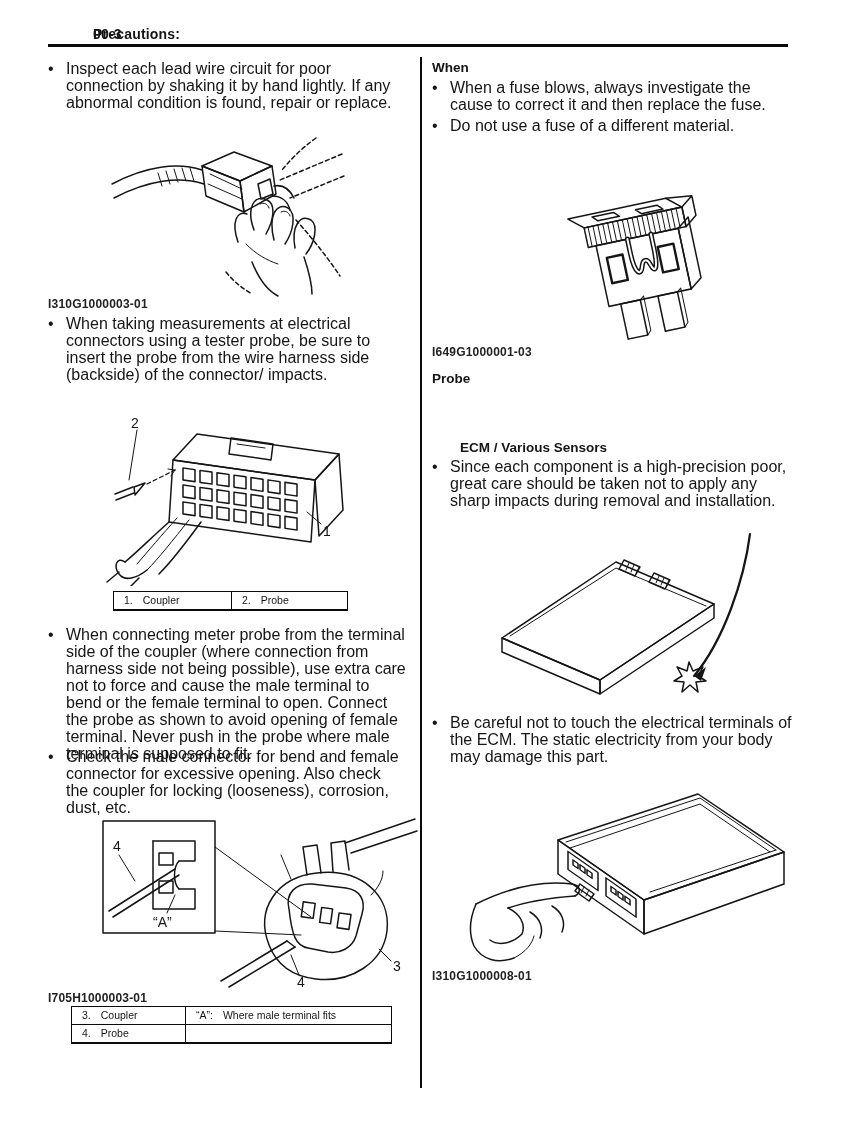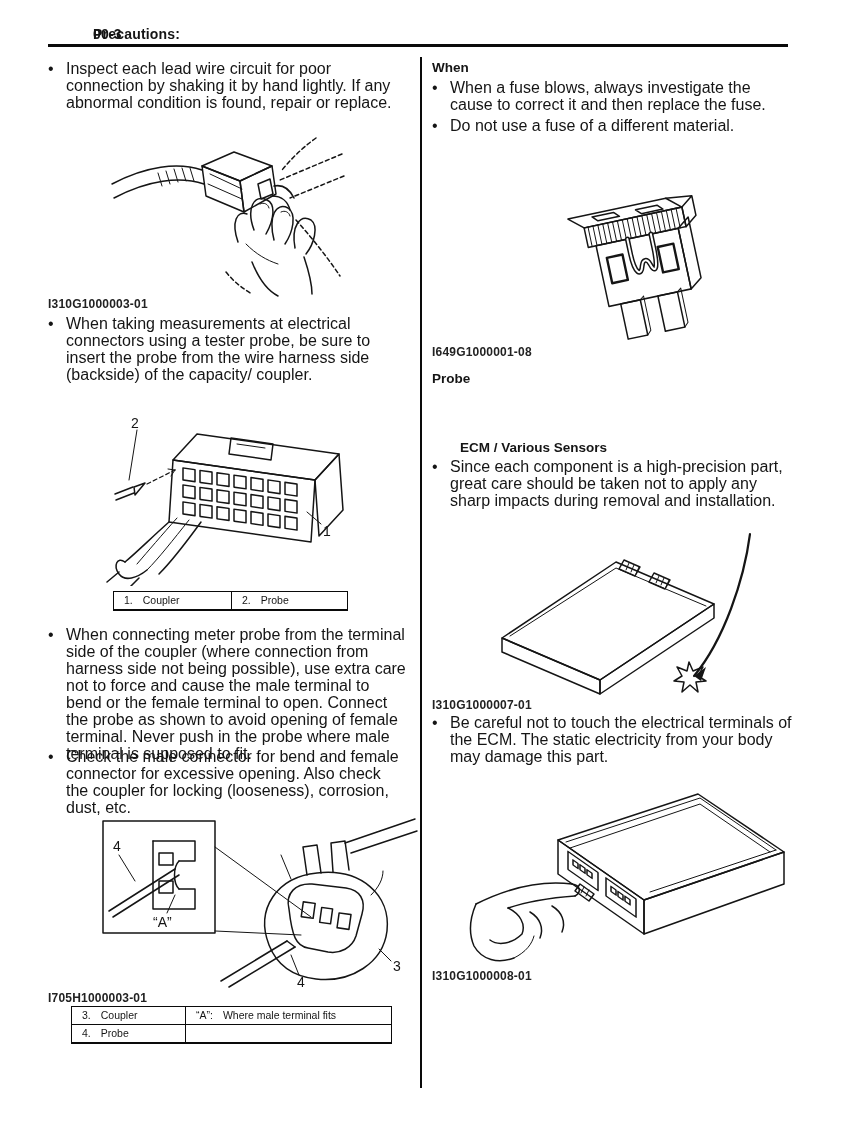--- a/index.html
+++ b/index.html
@@ -77,21 +77,21 @@
         <path d="M198,133 C203,148 206,160 206,170"></path>
         <path class="thin" d="M154,80 C158,78 162,80 163,84 M175,88 C179,86 183,88 184,92"></path>
         <path class="thin" d="M140,120 C150,130 160,136 172,140"></path>
       </g>
     </svg>
   </div>
   <div class="abs caption" style="left:48px;top:297px;width:355px;">I310G1000003-01</div>
 
   <div class="abs bullet" style="left:48px;top:315px;width:358px;">
     <span class="mk"></span>
-    <span>When taking measurements at electrical connectors using a tester probe, be sure to insert the probe from the wire harness side (backside) of the capacity/ coupler.</span>
+    <span>When taking measurements at electrical connectors using a tester probe, be sure to insert the probe from the wire harness side (backside) of the connector/ impacts.</span>
   </div>
 
   <div class="abs fig" style="left:105px;top:410px;">
     <svg width="272" height="176" viewBox="0 0 272 176">
       <g>
         <path d="M68,50 L92,24 L234,44 L210,70 Z"></path>
         <path d="M126,28 L168,34 L166,50 L124,44 Z"></path>
           <path class="thin" d="M132,34 L160,38"></path>
         <path d="M210,70 L234,44 L238,100 L214,126 Z"></path>
         <path d="M68,50 L210,70 L206,132 L64,112 Z"></path>
@@ -241,48 +241,47 @@
         <rect x="78" y="64" width="16" height="26" class="thick"></rect>
         <rect x="130" y="64" width="16" height="26" class="thick"></rect>
         <path d="M102,50 L102,64 C102,86 108,90 111,79 C113,73 117,73 119,79 C122,90 126,86 126,64 L126,50" style="stroke-width:5"></path>
         <path class="whiteline" d="M102,50 L102,64 C102,86 108,90 111,79 C113,73 117,73 119,79 C122,90 126,86 126,64 L126,50" style="stroke-width:2"></path>
         <rect x="82" y="112" width="20" height="36"></rect>
           <rect x="120" y="112" width="20" height="36"></rect>
         <path class="thin" d="M102,112 L106,109 L106,144 L102,148 M140,112 L144,109 L144,144 L140,148"></path>
       </g>
     </svg>
   </div>
-  <div class="abs caption" style="left:432px;top:345px;width:358px;">I649G1000001-08</div>
+  <div class="abs caption" style="left:432px;top:345px;width:358px;">I649G1000001-03</div>
 
   <div class="abs heading" style="left:432px;top:371px;">Probe</div>
 
   <div class="abs heading" style="left:432px;top:440px;margin-left:28px;">ECM / Various Sensors</div>
   <div class="abs bullet" style="left:432px;top:458px;width:362px;">
     <span class="mk"></span>
-    <span>Since each component is a high-precision part, great care should be taken not to apply any sharp impacts during removal and installation.</span>
+    <span>Since each component is a high-precision poor, great care should be taken not to apply any sharp impacts during removal and installation.</span>
   </div>
 
   <div class="abs fig" style="left:488px;top:528px;">
     <svg width="304" height="174" viewBox="0 0 304 174">
       <g>
         <path d="M14,110 L128,34 L226,76 L112,152 Z"></path>
         <path class="thin" d="M22,108 L128,40 L218,78"></path>
         <path d="M14,110 L14,124 L112,166 L112,152 Z"></path>
         <path d="M112,152 L112,166 L226,90 L226,76 Z"></path>
         <path d="M136,32 l16,7 l-5,9 l-16,-7 Z"></path>
           <path class="thin" d="M141,35 l-3,7 M146,37 l-3,7 M151,39 l-3,7"></path>
         <path d="M166,45 l16,7 l-5,9 l-16,-7 Z"></path>
           <path class="thin" d="M171,48 l-3,7 M176,50 l-3,7 M181,52 l-3,7"></path>
       </g>
       <path d="M262,6 C256,52 236,112 206,148" style="stroke-width:2.2"></path>
       <path class="fillb" d="M206,148 l12,-9 l-5,14 Z"></path>
       <path d="M201,134 L205,143 L215,139 L210,148 L218,153 L208,154 L210,164 L202,157 L194,164 L196,154 L186,153 L194,148 L189,139 L199,143 Z"></path>
     </svg>
   </div>
-  <div class="abs caption" style="left:432px;top:698px;width:358px;">I310G1000007-01</div>
 
   <div class="abs bullet" style="left:432px;top:714px;width:362px;">
     <span class="mk"></span>
     <span>Be careful not to touch the electrical terminals of the ECM. The static electricity from your body may damage this part.</span>
   </div>
 
   <div class="abs fig" style="left:468px;top:780px;">
     <svg width="334" height="188" viewBox="0 0 334 188">
       <g>
         <path d="M90,60 L230,14 L316,72 L176,120 Z"></path>

